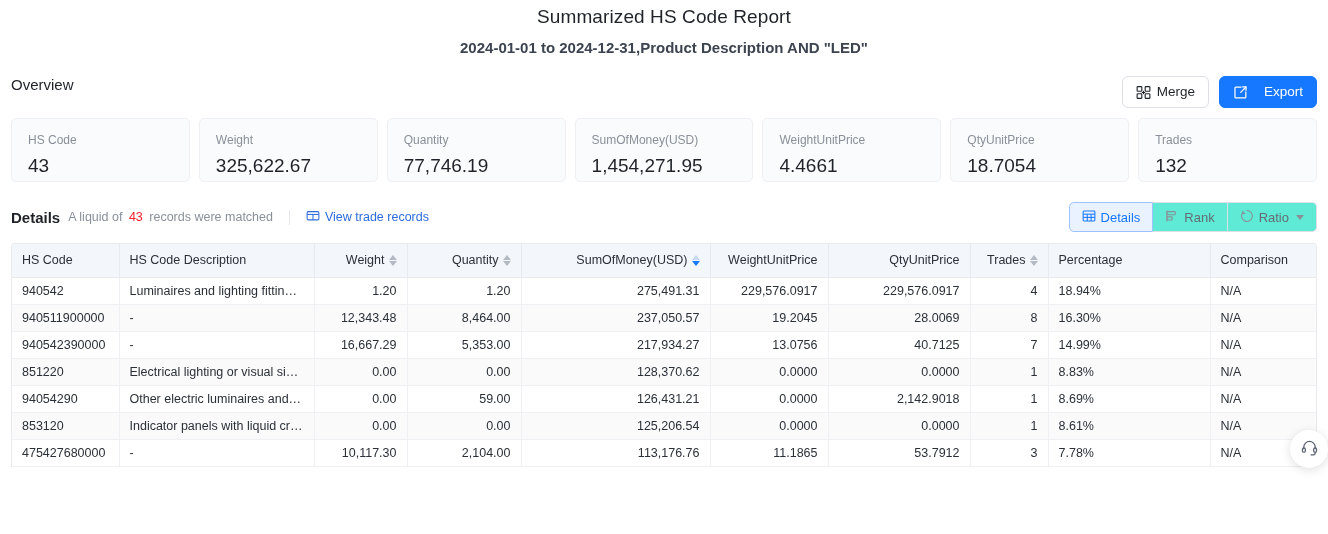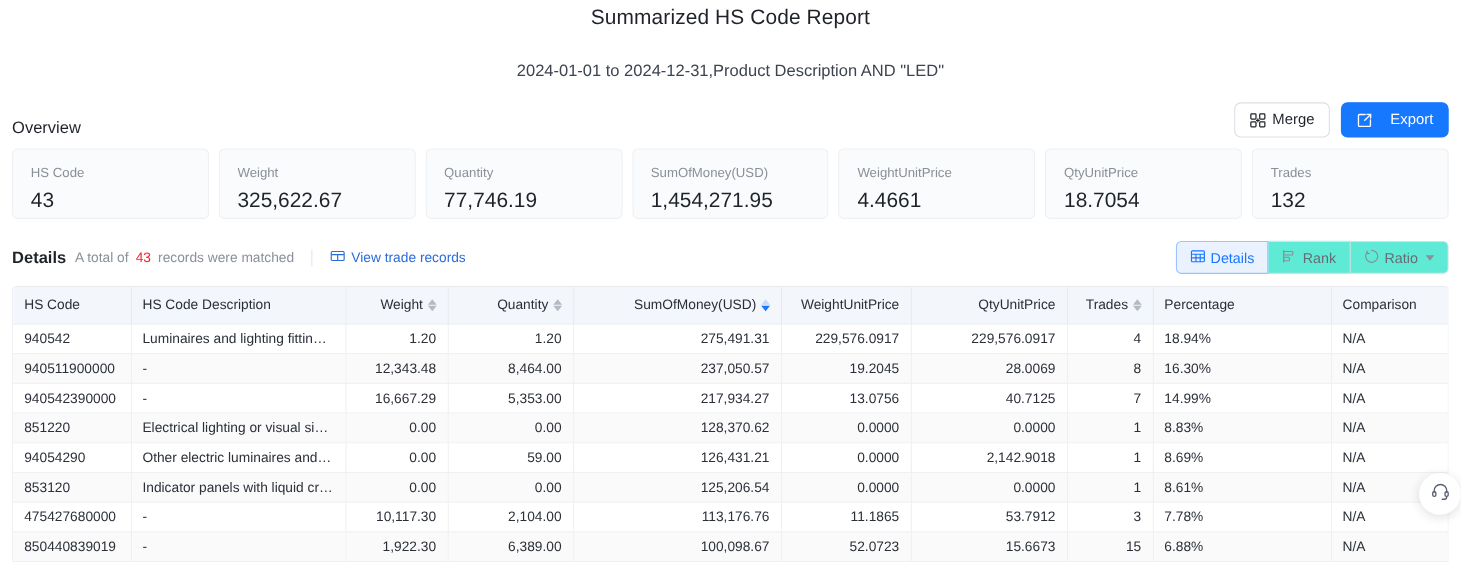--- a/index.html
+++ b/index.html
@@ -12,28 +12,28 @@
   }
   .page { position: relative; width: 1328px; height: 427px; }
 
   
   .report-header { padding-top: 4px; text-align: center; }
   .report-title {
     font-size: 19px; font-weight: 400; color: #1f2329;
     line-height: 26px; letter-spacing: .1px;
   }
   .report-subtitle {
-    margin-top: 25px;
-    font-size: 15px; color: #3d4450; font-weight: 400;
+    margin-top: 8px;
+    font-size: 15px; color: #3d4450; font-weight: 700;
     line-height: 20px;
   }
 
   
   .overview-bar {
-    display: flex; align-items: flex-end; justify-content: space-between;
+    display: flex; align-items: flex-start; justify-content: space-between;
     margin: 18px 11px 0 11px;
     height: 32px;
   }
   .overview-label { font-size: 15px; font-weight: 500; color: #1f2329; }
   .overview-actions { display: flex; align-items: center; gap: 10px; }
 
   .btn {
     display: inline-flex; align-items: center; gap: 6px;
     height: 32px; padding: 0 13px;
     border-radius: 6px; font-size: 13.5px; line-height: 1;
@@ -224,21 +224,21 @@
     <div class="card">
       <div class="card-label">Trades</div>
       <div class="card-value">132</div>
     </div>
   </div>
 
   <div class="details-bar">
     <div class="details-left">
       <span class="details-title">Details</span>
       <span class="details-meta">
-        <span>A total of</span>
+        <span>A liquid of</span>
         <span class="count">43</span>
         <span>records were matched</span>
       </span>
       <span class="vdiv"></span>
       <span class="link-records">
         <span>
           <svg width="14" height="14" viewBox="0 0 16 16" fill="none" stroke="#2b6cdb" stroke-width="1.2">
             <rect x="1.3" y="3" width="13.4" height="9.4" rx="1.2"></rect>
             <line x1="1.3" y1="6.2" x2="14.7" y2="6.2"></line>
             <line x1="8" y1="6.2" x2="8" y2="12.4"></line>
@@ -445,32 +445,20 @@
             <td title="-">-</td>
             <td class="num" title="10,117.30">10,117.30</td>
             <td class="num" title="2,104.00">2,104.00</td>
             <td class="num" title="113,176.76">113,176.76</td>
             <td class="num" title="11.1865">11.1865</td>
             <td class="num" title="53.7912">53.7912</td>
             <td class="num" title="3">3</td>
             <td title="7.78%">7.78%</td>
             <td title="N/A">N/A</td>
           </tr>
-          <tr>
-            <td title="850440839019">850440839019</td>
-            <td title="-">-</td>
-            <td class="num" title="1,922.30">1,922.30</td>
-            <td class="num" title="6,389.00">6,389.00</td>
-            <td class="num" title="100,098.67">100,098.67</td>
-            <td class="num" title="52.0723">52.0723</td>
-            <td class="num" title="15.6673">15.6673</td>
-            <td class="num" title="15">15</td>
-            <td title="6.88%">6.88%</td>
-            <td title="N/A">N/A</td>
-          </tr>
         </tbody>
     </table>
   </div>
 
   <div class="support-fab">
     <span>
       <svg width="19" height="19" viewBox="0 0 20 20" fill="none" stroke="#5a6070" stroke-width="1.3" stroke-linecap="round">
         <path d="M4 11.2V9.6a6 6 0 0 1 12 0v1.6"></path>
         <rect x="2.6" y="10.4" width="3" height="4.6" rx="1.4"></rect>
         <rect x="14.4" y="10.4" width="3" height="4.6" rx="1.4"></rect>

